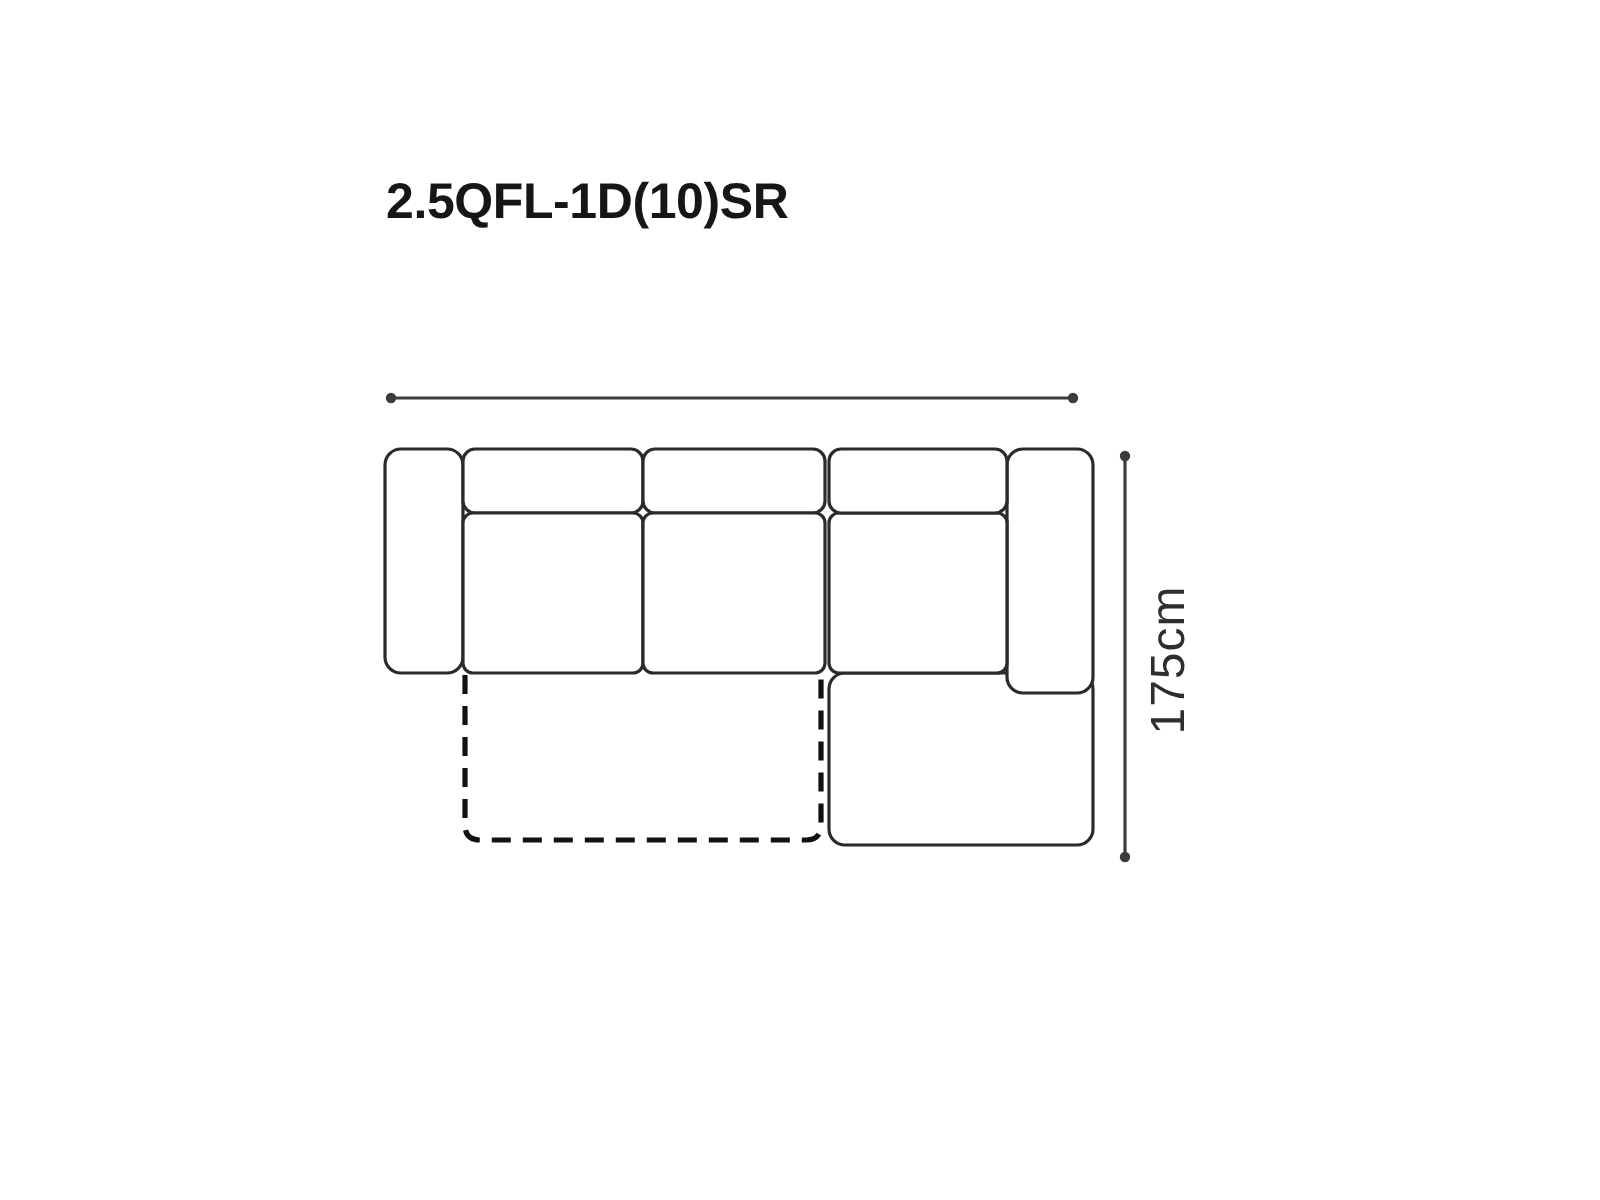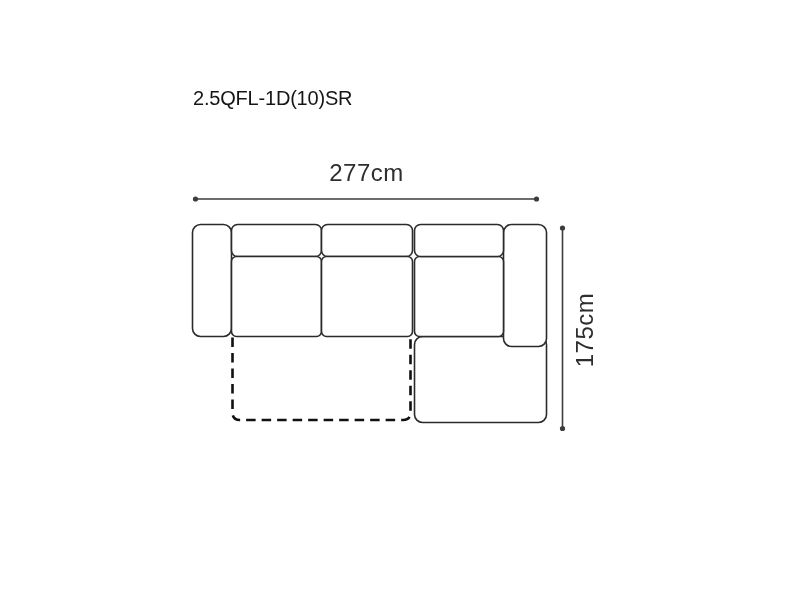--- a/index.html
+++ b/index.html
@@ -14,21 +14,21 @@
   body{
     width:800px;height:600px;overflow:hidden;
     background:var(--color-bg);
     font-family:"Liberation Sans","DejaVu Sans",sans-serif;
   }
   .stage{position:relative;width:800px;height:600px;background:var(--color-bg);}
   .stage > svg{position:absolute;left:0;top:0;}
 
   .title{
     position:absolute;left:193px;top:87px;margin:0;
-    font-size:20px;font-weight:400;letter-spacing:-0.2px;
+    font-size:25px;font-weight:700;letter-spacing:-0.2px;
     color:var(--color-title);white-space:nowrap;
   }
   .dim-label{
     position:absolute;color:var(--color-text);
     font-size:24px;font-weight:400;letter-spacing:0.5px;
     white-space:nowrap;
   }
   .dim-width{
     left:194px;top:160px;width:345px;height:26px;
     text-align:center;line-height:26px;
@@ -44,21 +44,20 @@
   .dimline{stroke:var(--color-dim);stroke-width:1.6;fill:none;}
   .dimdot{fill:var(--color-dim);stroke:none;}
 </style>
 </head>
 <body>
 
 <div class="stage">
 
   <h1 class="title">2.5QFL-1D(10)SR</h1>
 
-  <div class="dim-label dim-width">277cm</div>
 
   <div class="dim-label dim-depth">175cm</div>
 
   <svg width="800" height="600" viewBox="0 0 800 600">
 
     <g>
       <line class="dimline" x1="193.5" y1="199" x2="538.5" y2="199"></line>
       <circle class="dimdot" cx="195.5" cy="199" r="2.6"></circle>
       <circle class="dimdot" cx="536.5" cy="199" r="2.6"></circle>
     </g>

